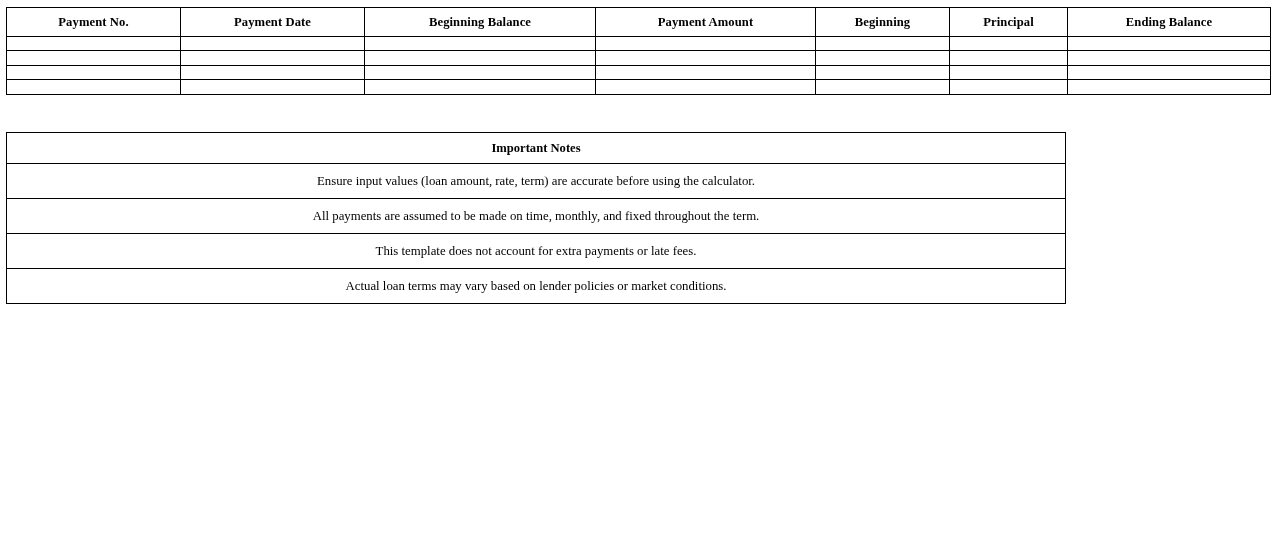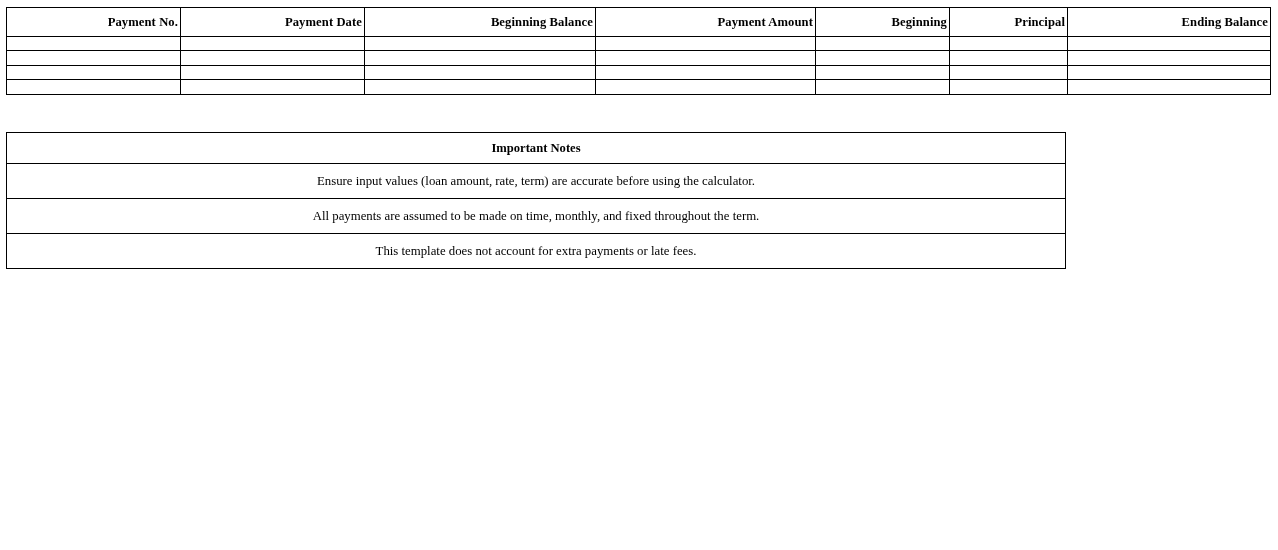--- a/index.html
+++ b/index.html
@@ -46,21 +46,21 @@
     border: 1px solid #000000;
   }
 
   table.grid {
     border-width: 1.6px;
   }
 
   table.grid th {
     font-weight: bold;
     font-size: 12.6px;
-    text-align: right;
+    text-align: center;
     vertical-align: middle;
     height: 28px;
     padding: 0 2px;
     letter-spacing: 0.1px;
   }
 
   table.grid td.cell {
     height: 13.4px;
     padding: 0;
   }
@@ -195,17 +195,20 @@
       <tbody>
         <tr>
           <td class="note-row">Ensure input values (loan amount, rate, term) are accurate before using the calculator.</td>
         </tr>
         <tr>
           <td class="note-row">All payments are assumed to be made on time, monthly, and fixed throughout the term.</td>
         </tr>
         <tr>
           <td class="note-row">This template does not account for extra payments or late fees.</td>
         </tr>
+        <tr>
+          <td class="note-row">Actual loan terms may vary based on lender policies or market conditions.</td>
+        </tr>
       </tbody>
     </table>
   </div>
 
 </div>
 
 </body></html>

